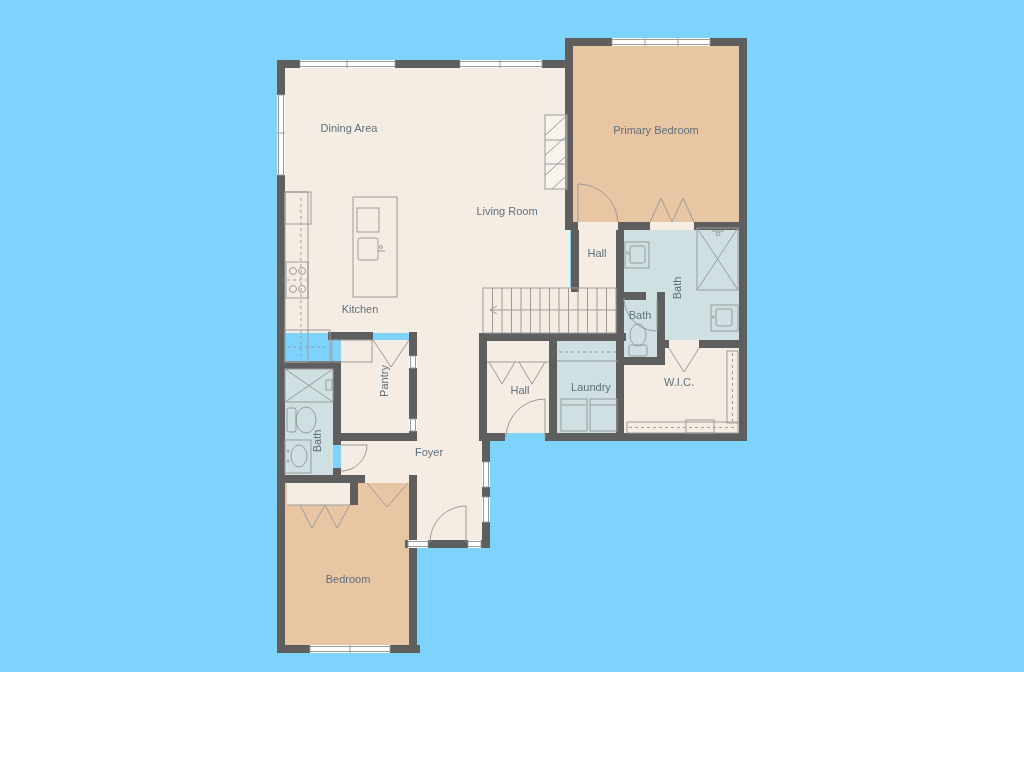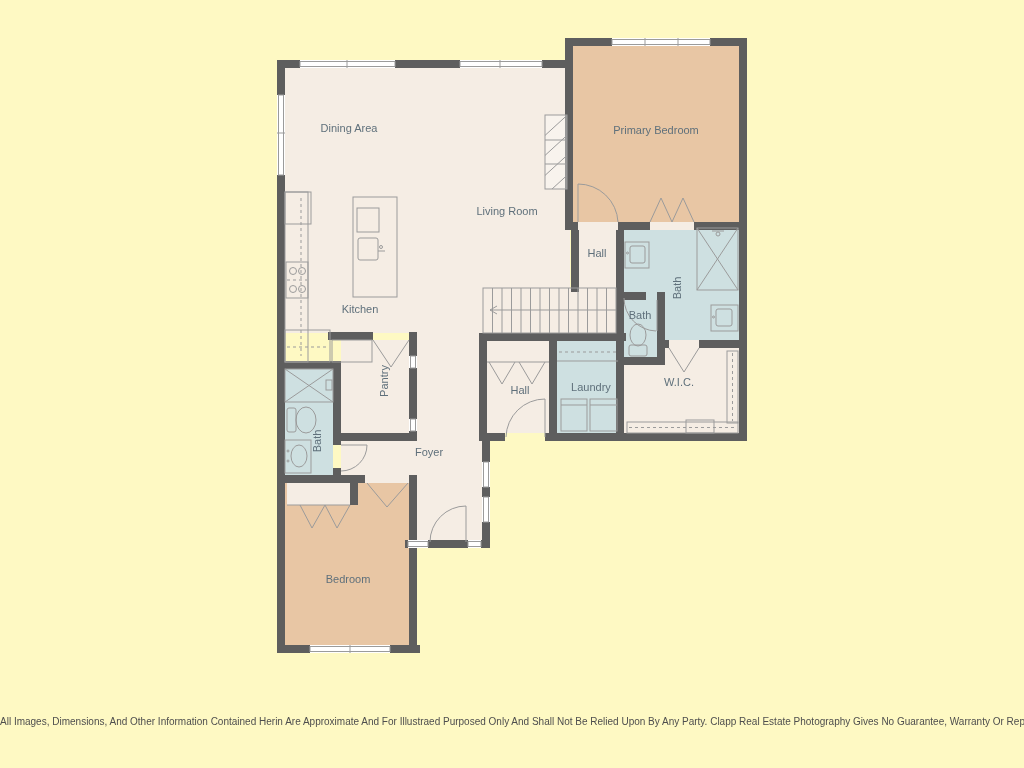--- a/index.html
+++ b/index.html
@@ -1,16 +1,16 @@
 <!DOCTYPE html>
 <html><head>
 <meta charset="utf-8">
 <style>
   html,body{margin:0;padding:0;background:#ffffff;}
-  .page{position:relative;width:1024px;height:768px;background:#fef9c3;overflow:hidden;
+  .page{position:relative;width:1024px;height:672px;background:#7dd3fc;overflow:hidden;
         font-family:"Liberation Sans", sans-serif;}
   svg{position:absolute;left:0;top:0;}
   .wall{fill:#5e5e5e;}
   .cream{fill:#f5ede4;}
   .tan{fill:#e8c6a4;}
   .blue{fill:#cee0e1;}
   .fixline{stroke:#9b9b9b;stroke-width:1;fill:none;}
   .fixfill{stroke:#9b9b9b;stroke-width:1;fill:rgba(255,255,255,0.35);}
   .dash{stroke:#9b9b9b;stroke-width:1;fill:none;stroke-dasharray:3 3;}
   .winline{stroke:#9b9b9b;stroke-width:1;fill:none;}

